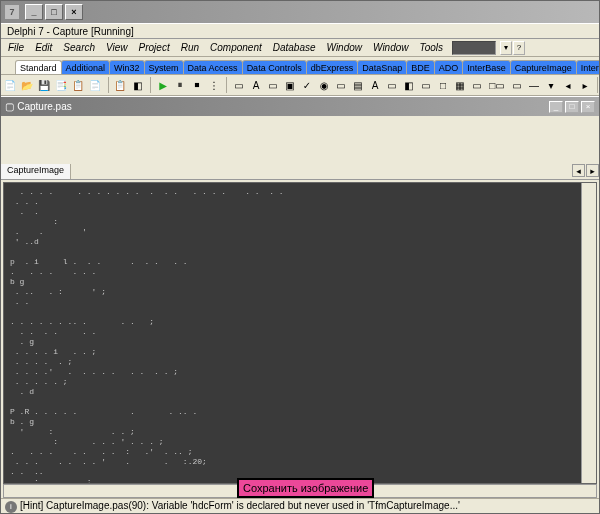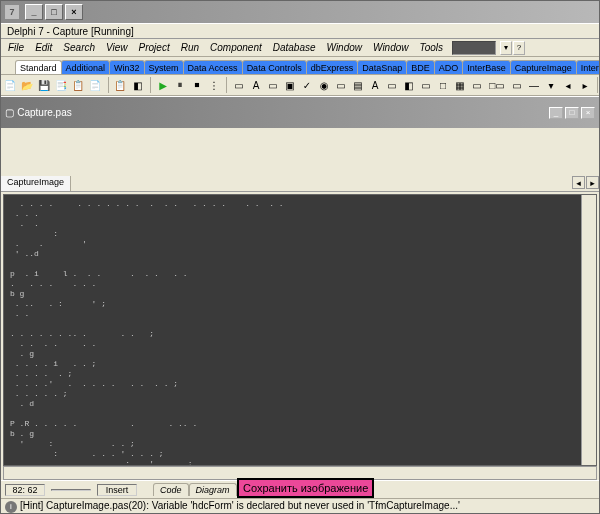--- a/index.html
+++ b/index.html
@@ -20,21 +20,21 @@
 
 .tabstrip { height: 18px; background: #ece9d8; border-bottom: 1px solid #aca899; display: flex; align-items: flex-end; padding: 0 2px; overflow: hidden; white-space: nowrap; }
 .tabstrip .tab { padding: 2px 4px 1px; font-size: 9px; border: 1px solid #aca899; border-bottom: none; background: #3b82f6; margin-right: -1px; cursor: pointer; border-top-left-radius: 3px; border-top-right-radius: 3px; }
 .tabstrip .tab.active { background: #fff; margin-left: 12px; }
 
 .toolbars { background: #ece9d8; border-bottom: 1px solid #aca899; padding: 2px; display: flex; gap: 2px; }
 .tbgroup { display: flex; gap: 1px; border-right: 1px solid #aca899; padding-right: 4px; margin-right: 2px; }
 .tbtn { width: 16px; height: 16px; border: 1px solid #ece9d8; display: flex; align-items: center; justify-content: center; font-size: 10px; cursor: pointer; }
 .tbtn-wide { width: 22px; }
 
-.editor-title { height: 32px; background: linear-gradient(to right,#777,#aaa); color:#fff; font-size:10px; padding:2px 4px; border-top:1px solid #fff; display:flex; align-items:center; }
+.editor-title { height: 20px; background: linear-gradient(to right,#777,#aaa); color:#fff; font-size:10px; padding:2px 4px; border-top:1px solid #fff; display:flex; align-items:center; }
 .editor-title .wb { margin-left:auto; width:14px; height:12px; background:#c0c0c0; border:1px outset #fff; margin-left:2px; font-size:8px; display:flex; align-items:center; justify-content:center; cursor:pointer;}
 .editor-title .wbr { margin-left:auto;}
 
 .editortab { height: 16px; background: #ece9d8; display:flex; border-bottom:1px solid #999;margin-top:48px;}
 .editortab .etab { padding: 1px 6px; font-size: 9px; border-right:1px solid #aca899; background:#f5f5f5; cursor:pointer;}
 .editortab .navbtn { width: 13px; height: 13px; border: 1px solid #999; font-size:9px; display:flex; align-items:center; justify-content:center; margin-left:auto; cursor:pointer;}
 .editortab .navbtn + .navbtn { margin-left:1px;}
 
 .code-area { flex: 1; background: #3a3a3a; color: #c7c7c7; font-family: 'Courier New', monospace; font-size: 8px; line-height: 10px; padding: 4px 6px; overflow: hidden; white-space: pre; border: 1px solid #666; margin: 2px 2px 0 2px; position:relative;}
 .code-area::after { content:''; position:absolute; right:0; top:0; bottom:0; width:14px; background:#ece9d8; border-left:1px solid #999;}
@@ -198,29 +198,20 @@
 . . .
   .    . . .  . . .     . . '. .  . .   . . .   . ;
  ..d.
 
 .  .                  .  .      .  .
      .    . . ;
 b . g</div>
 
   <div class="bottom-scroll"></div>
 
-  <div class="bottom-tabs">
-    <div class="status">82: 62</div>
-    <div class="status"></div>
-    <div class="status">Insert</div>
-    <div class="btabs">
-      <div class="etab2">Code</div>
-      <div class="etab2">Diagram</div>
-    </div>
-  </div>
 
   <div class="msg-bar">
-    <span class="msg-icon">i</span><span>[Hint] CaptureImage.pas(20): Variable 'hdcForm' is declared but never used in 'TfmCaptureImage...'</span>
+    <span class="msg-icon">i</span><span>[Hint] CaptureImage.pas(90): Variable 'hdcForm' is declared but never used in 'TfmCaptureImage...'</span>
   </div>
 
 </div>
 
 <div class="tooltip">Сохранить изображение</div>
 
 </body></html>

